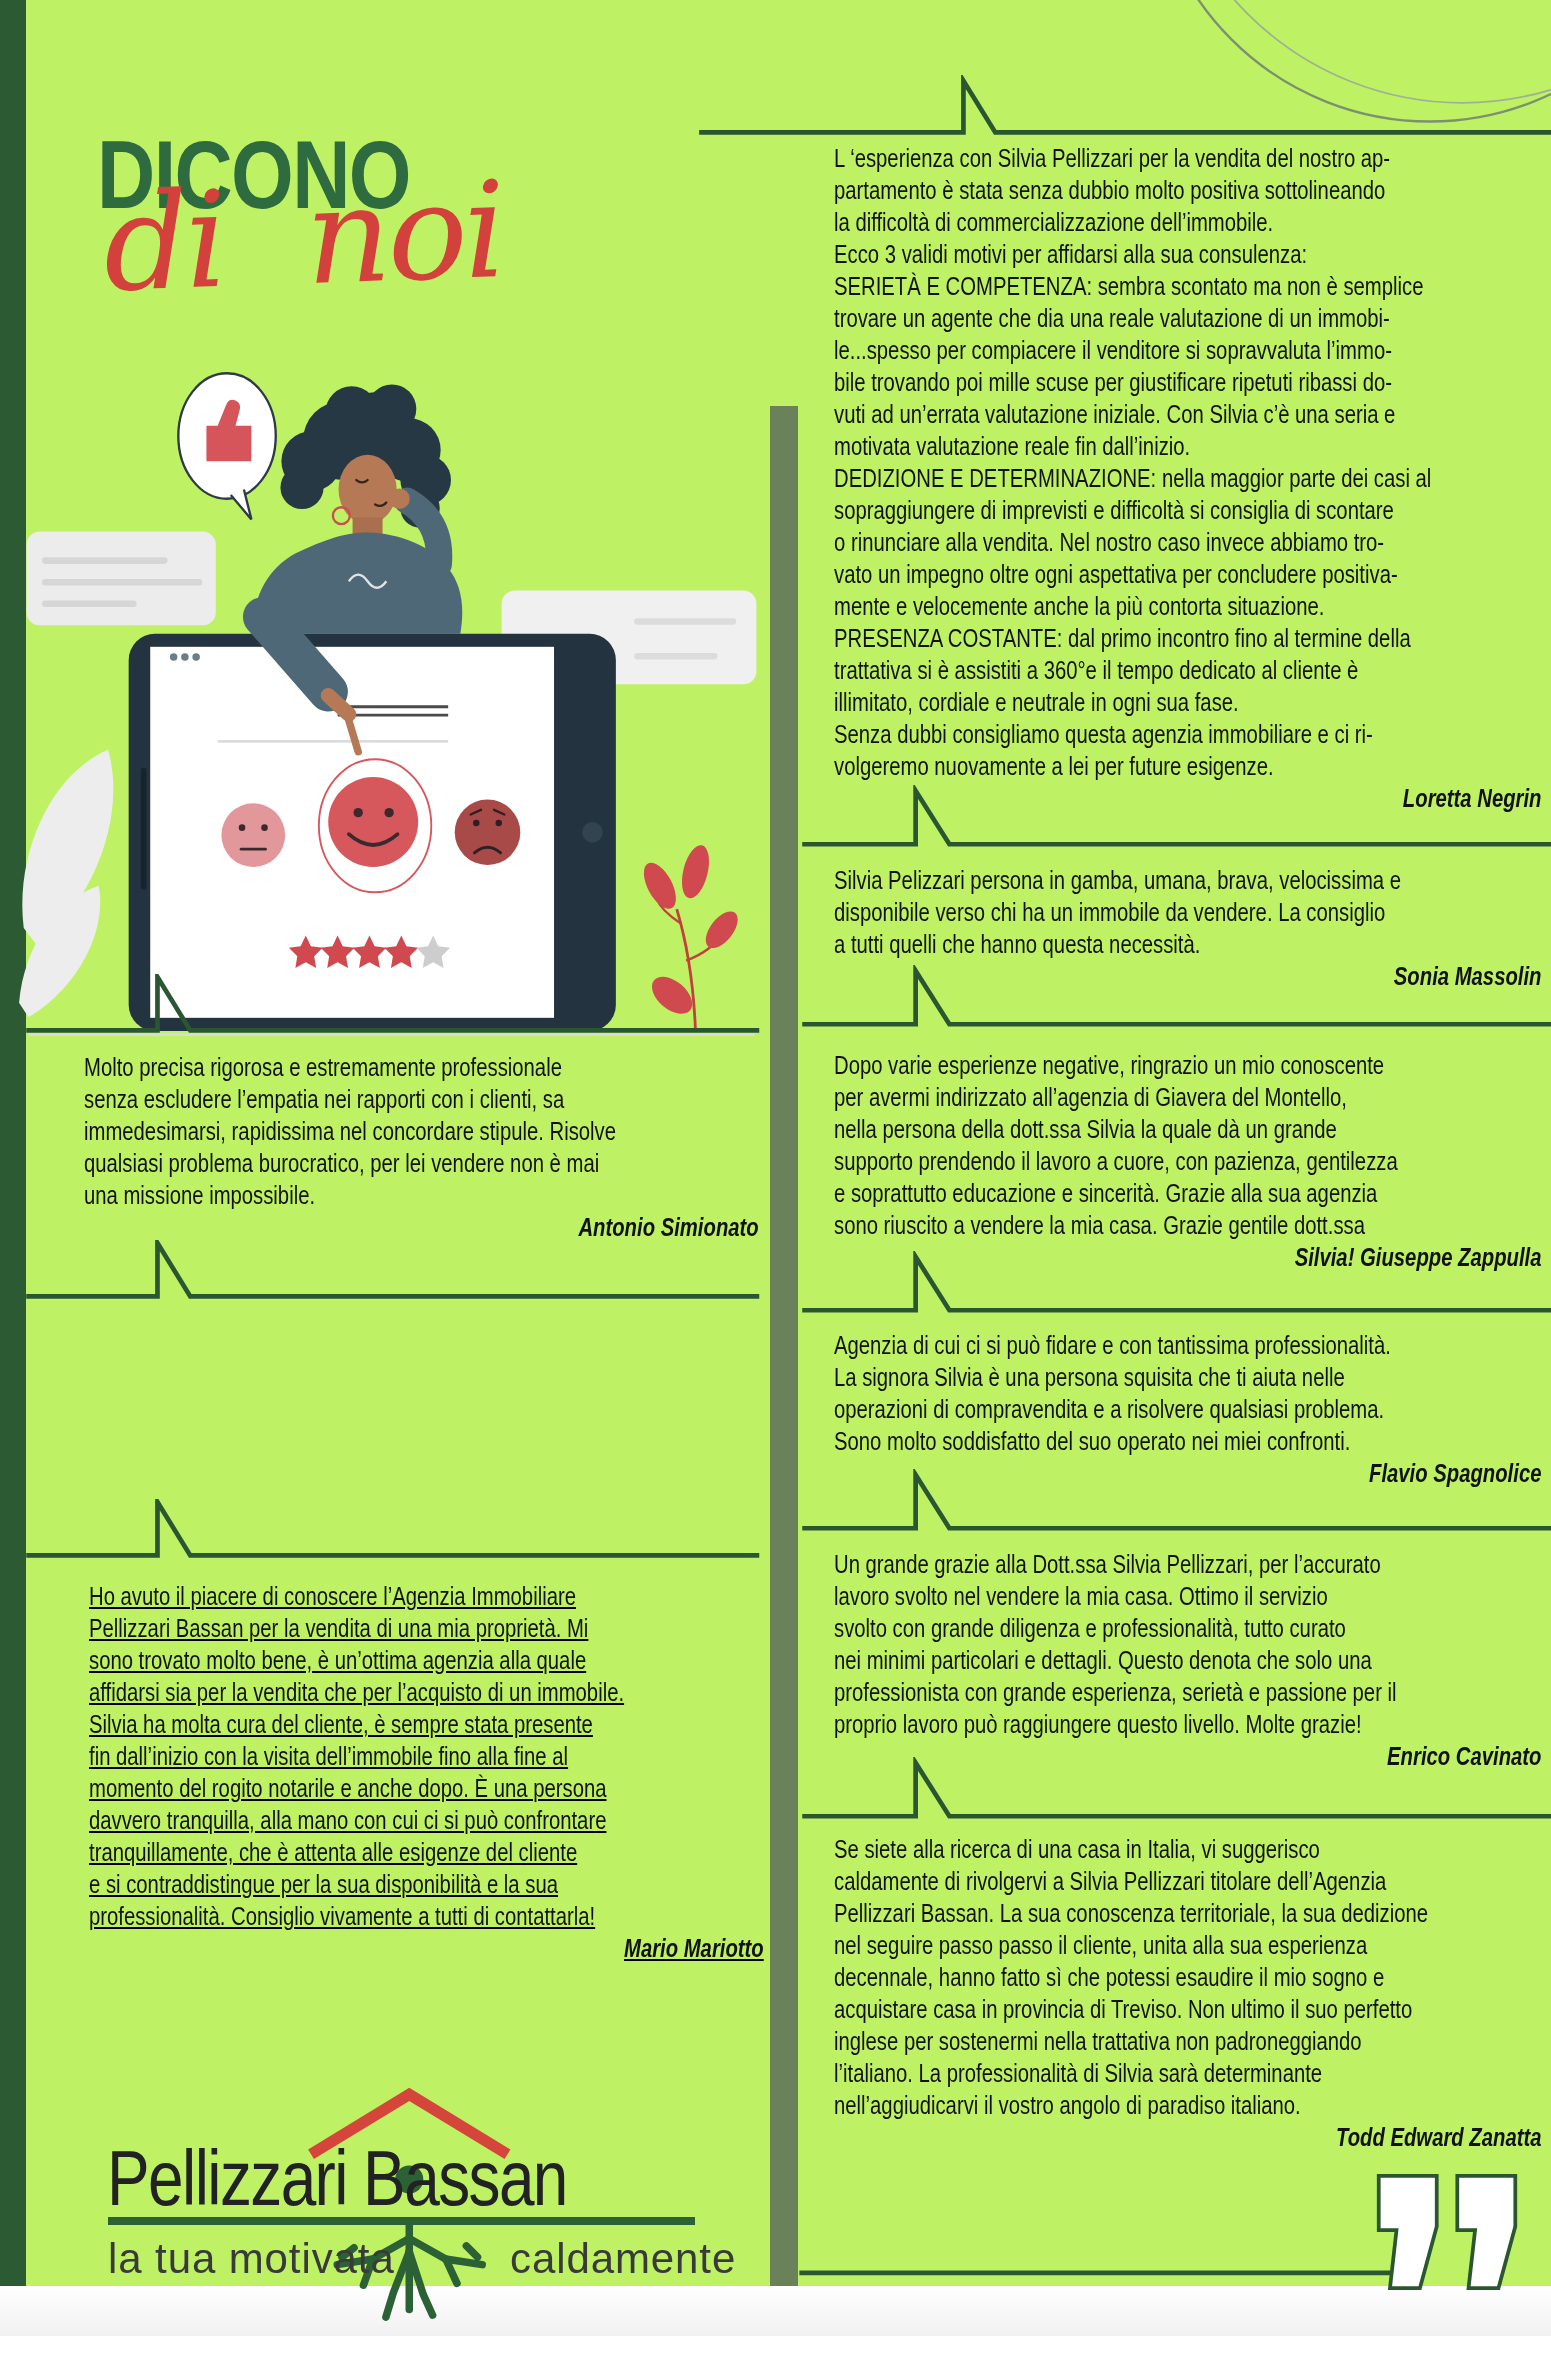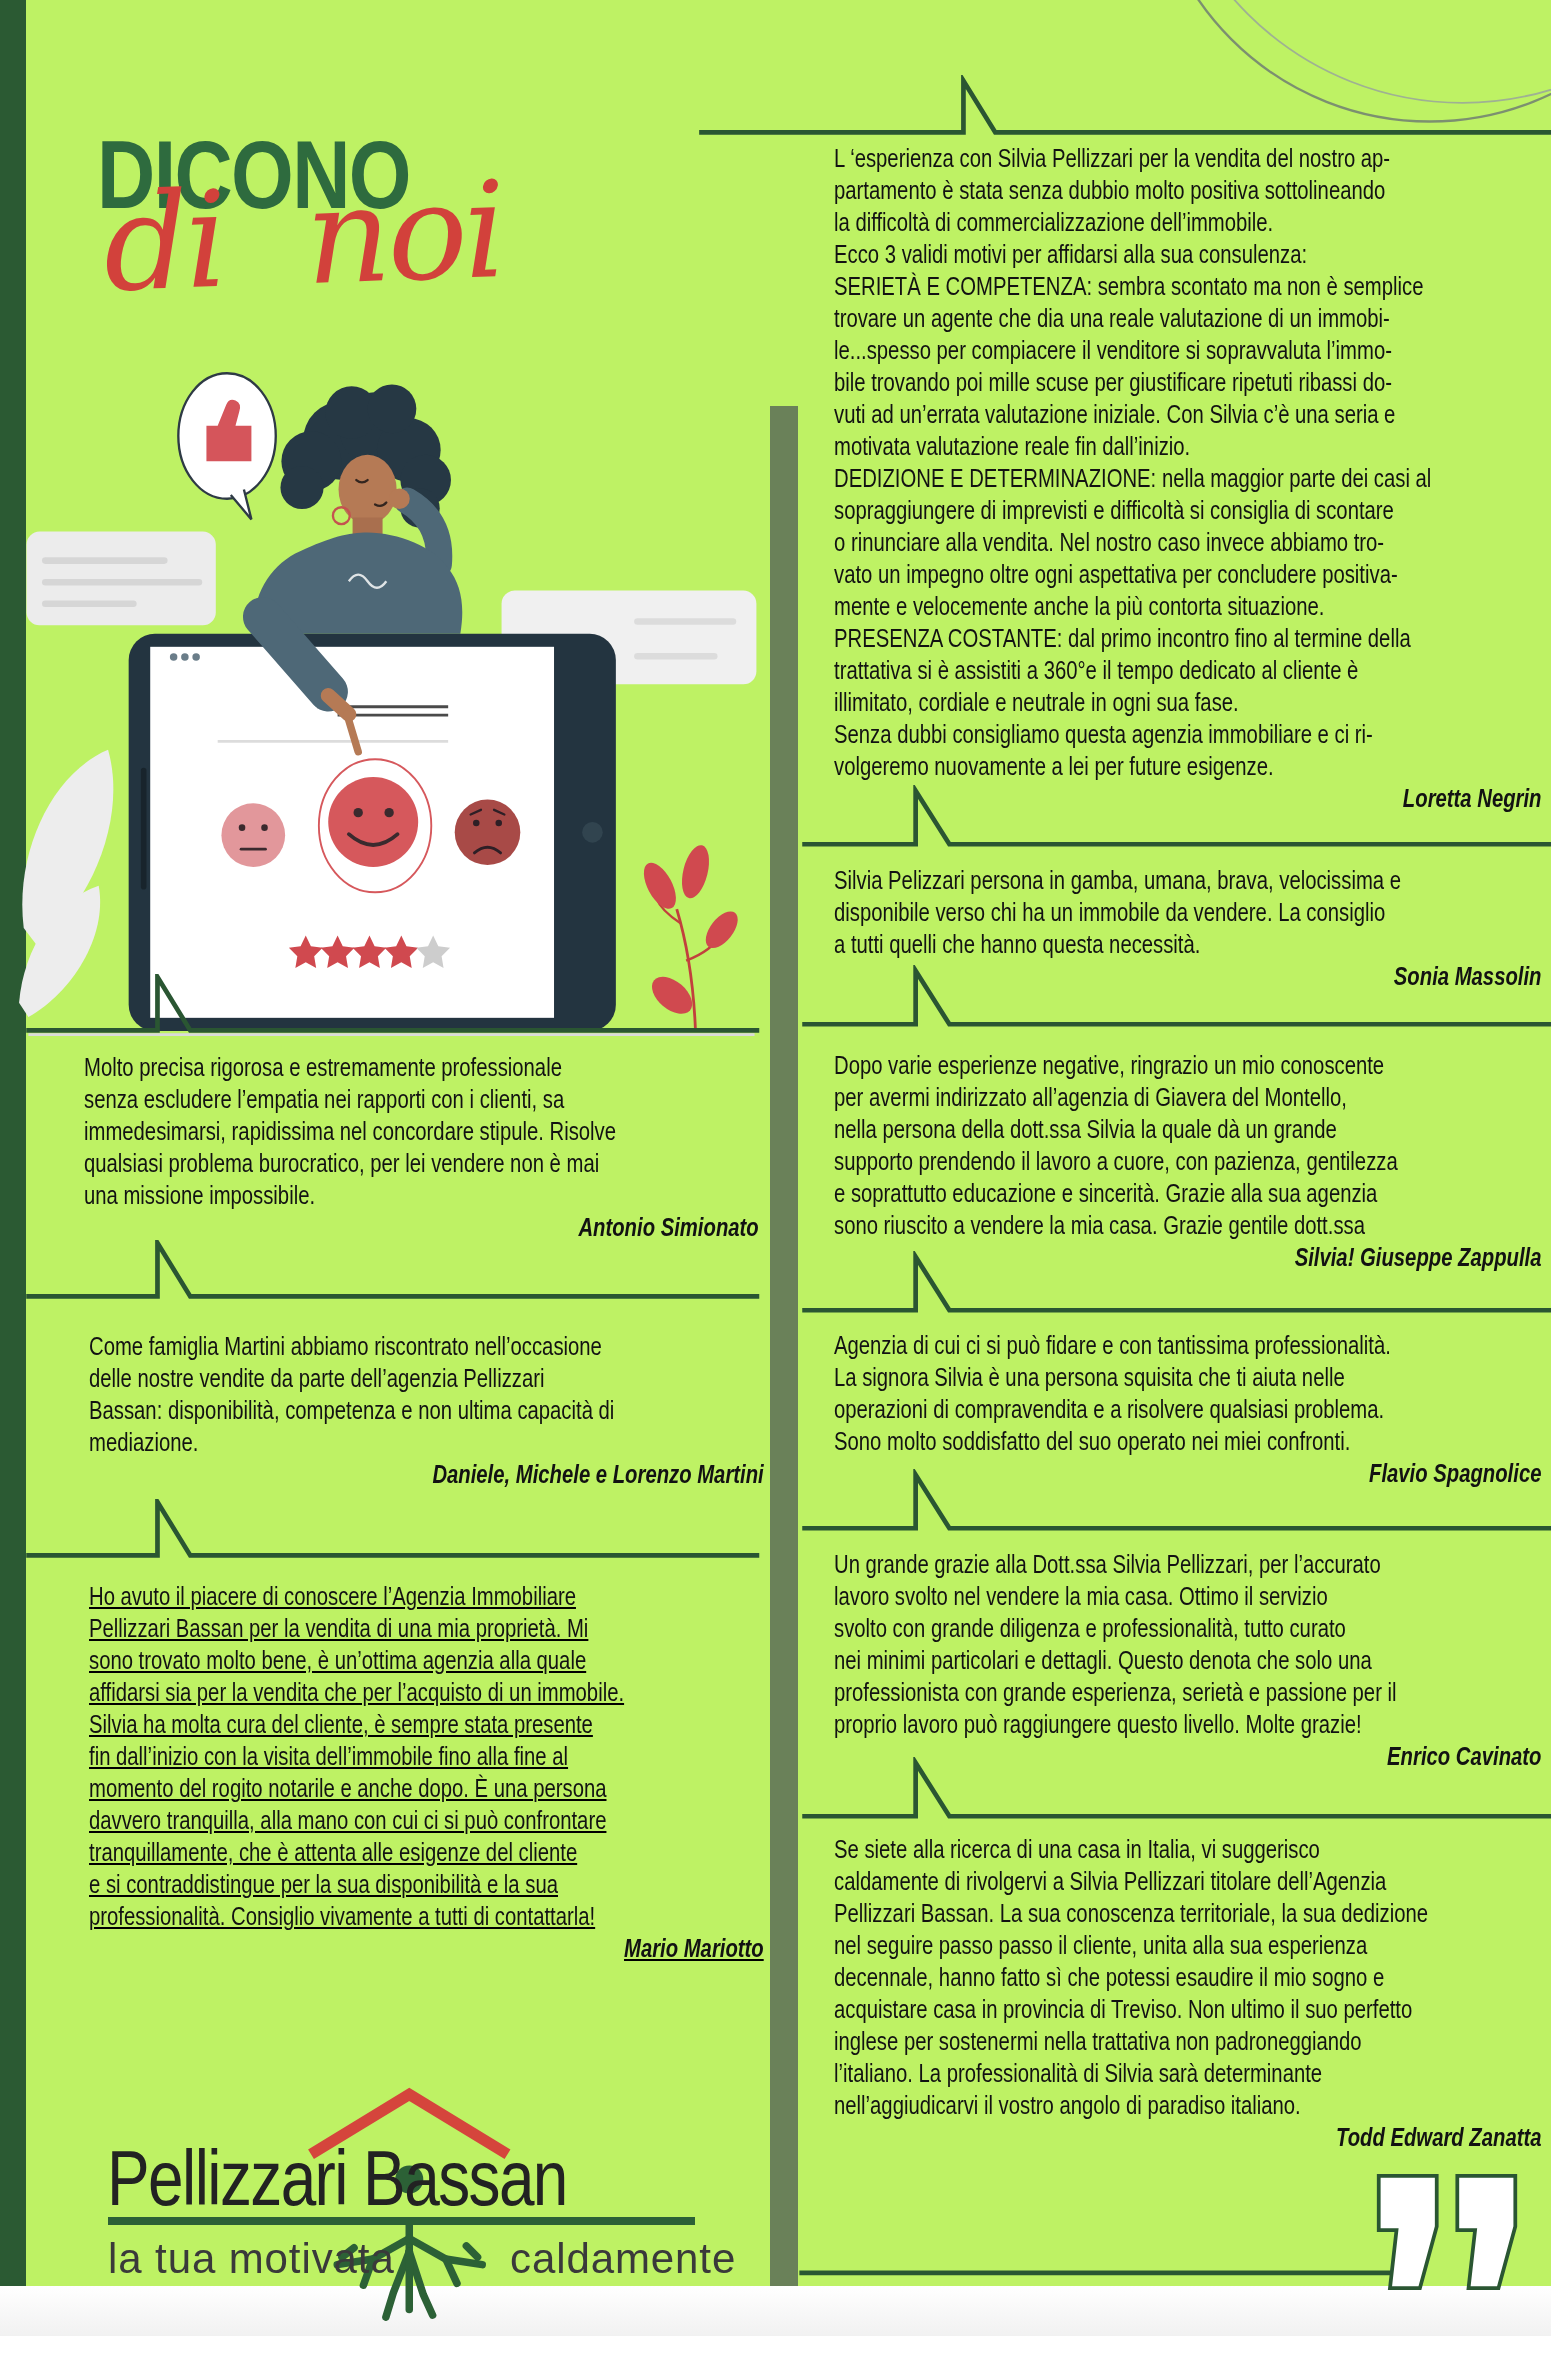--- a/index.html
+++ b/index.html
@@ -271,29 +271,20 @@
   <div class="t-block col-left" style="left:84px;top:1051px;">
     <div class="t-inner">
       <p class="t-text">Molto precisa rigorosa e estremamente professionale
 senza escludere l’empatia nei rapporti con i clienti, sa
 immedesimarsi, rapidissima nel concordare stipule. Risolve
 qualsiasi problema burocratico, per lei vendere non è mai
 una missione impossibile.</p>
       <div class="t-author">Antonio Simionato</div>
     </div>
   </div>
-  <div class="t-block col-left" style="left:89px;top:1330px;">
-    <div class="t-inner">
-      <p class="t-text">Come famiglia Martini abbiamo riscontrato nell’occasione
-delle nostre vendite da parte dell’agenzia Pellizzari
-Bassan: disponibilità, competenza e non ultima capacità di
-mediazione.</p>
-      <div class="t-author">Daniele, Michele e Lorenzo Martini</div>
-    </div>
-  </div>
   <div class="t-block col-left" style="left:89px;top:1580px;text-decoration:underline;">
     <div class="t-inner">
       <p class="t-text">Ho avuto il piacere di conoscere l’Agenzia Immobiliare
 Pellizzari Bassan per la vendita di una mia proprietà. Mi
 sono trovato molto bene, è un’ottima agenzia alla quale
 affidarsi sia per la vendita che per l’acquisto di un immobile.
 Silvia ha molta cura del cliente, è sempre stata presente
 fin dall’inizio con la visita dell’immobile fino alla fine al
 momento del rogito notarile e anche dopo. È una persona
 davvero tranquilla, alla mano con cui ci si può confrontare

